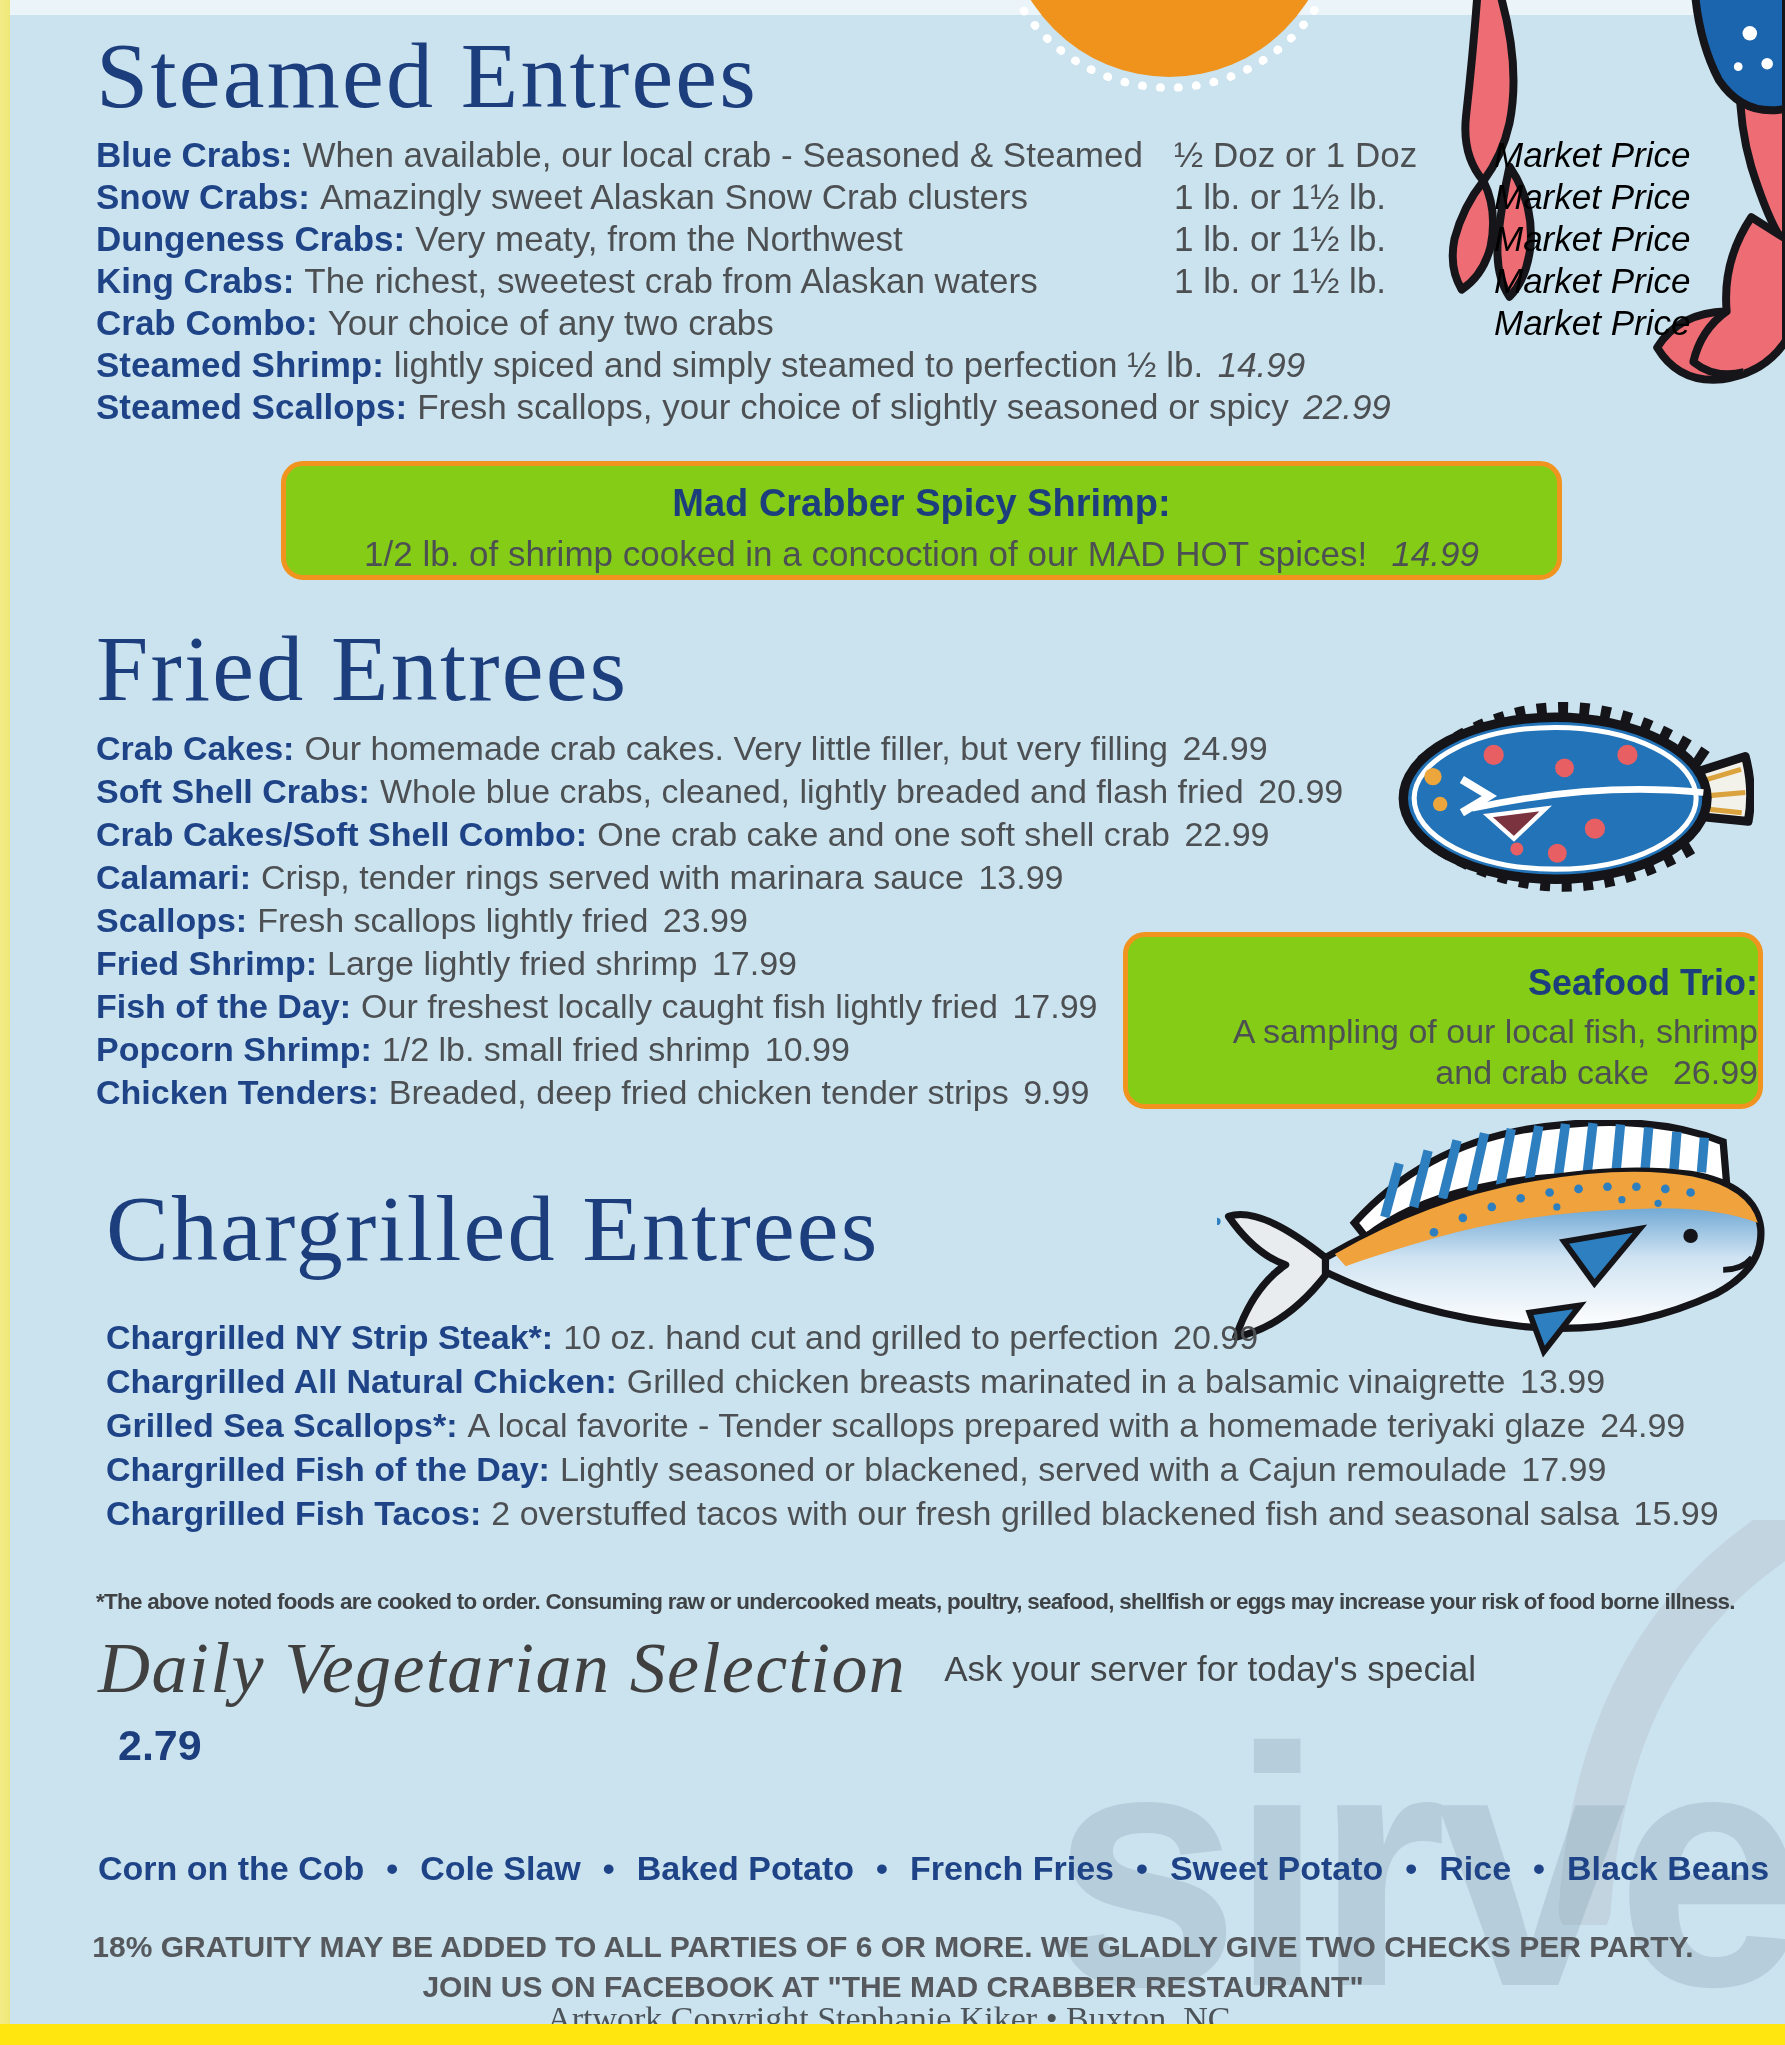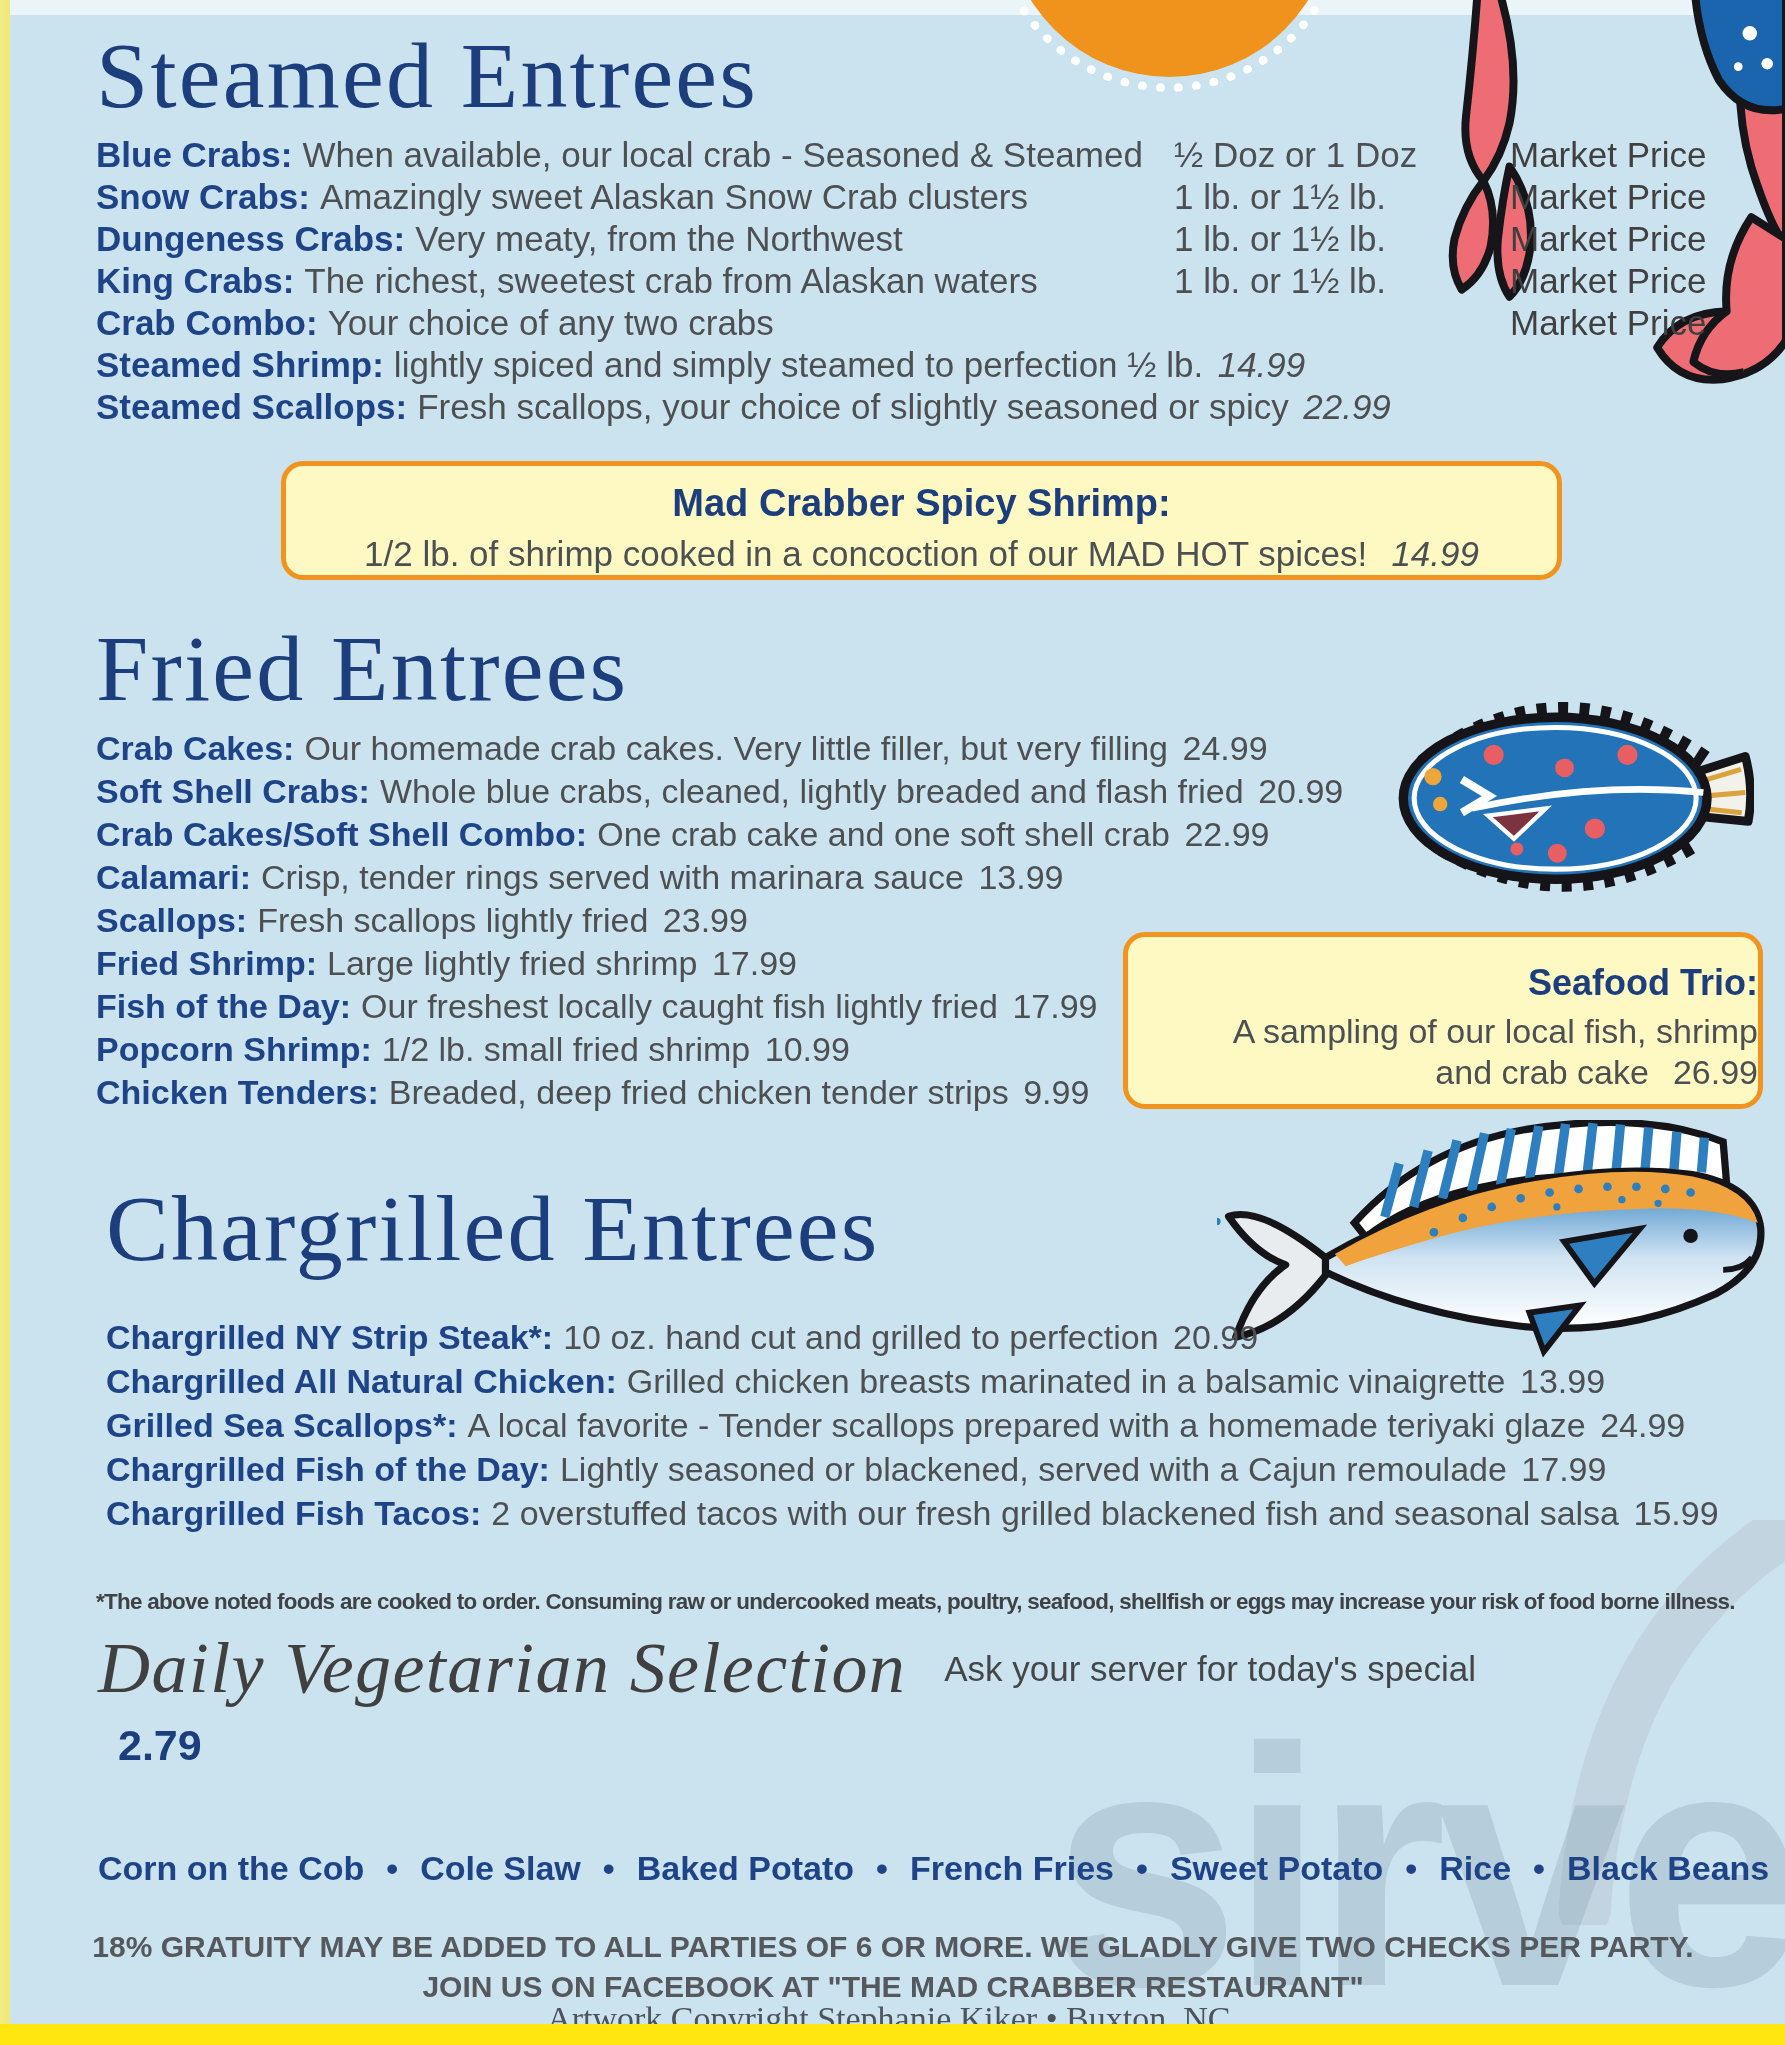--- a/index.html
+++ b/index.html
@@ -30,31 +30,31 @@
   .layer{position:absolute;z-index:2;}
   .h1{
     font-family:"Liberation Serif", serif; color:#1d3e7d;
     font-size:94px; line-height:1.05; letter-spacing:2.2px; white-space:nowrap;
   }
   .list{white-space:nowrap;}
   .srow{display:flex;align-items:baseline;height:42px;font-size:35px;}
   .smain{flex:none;width:1078px;}
   .smain.auto{width:auto;}
   .sqty{flex:none;width:320px;color:#4d5053;}
-  .sprice{color:#404040;margin-left:16px;}
+  .sprice{font-style:italic;color:#000000;}
   .iname{font-weight:bold;color:#1e4487;margin-right:10px;}
   .idesc{color:#4d5053;}
   .iprice{color:#4d5053;margin-left:14.5px;}
   .iprice.it{font-style:italic;}
 
   .frow{height:43px;font-size:34px;display:flex;align-items:baseline;}
   .crow{height:44px;font-size:34px;display:flex;align-items:baseline;}
 
   .callout{
-    position:absolute;z-index:3;background:#fef9c3;
+    position:absolute;z-index:3;background:#84cc16;
     border:5px solid #f0941f;border-radius:22px;text-align:center;
     box-sizing:border-box;
   }
   .callout .ctitle{font-weight:bold;color:#1d3e7d;}
   .callout .cdesc{color:#4d5053;}
 
   .sub-line{font-size:34px;color:#4d5053;padding-left:365px;margin-top:4.3px;}
   .disclaimer{
     font-size:22.4px;font-weight:bold;letter-spacing:-0.7px;color:#3e4245;white-space:nowrap;
   }

